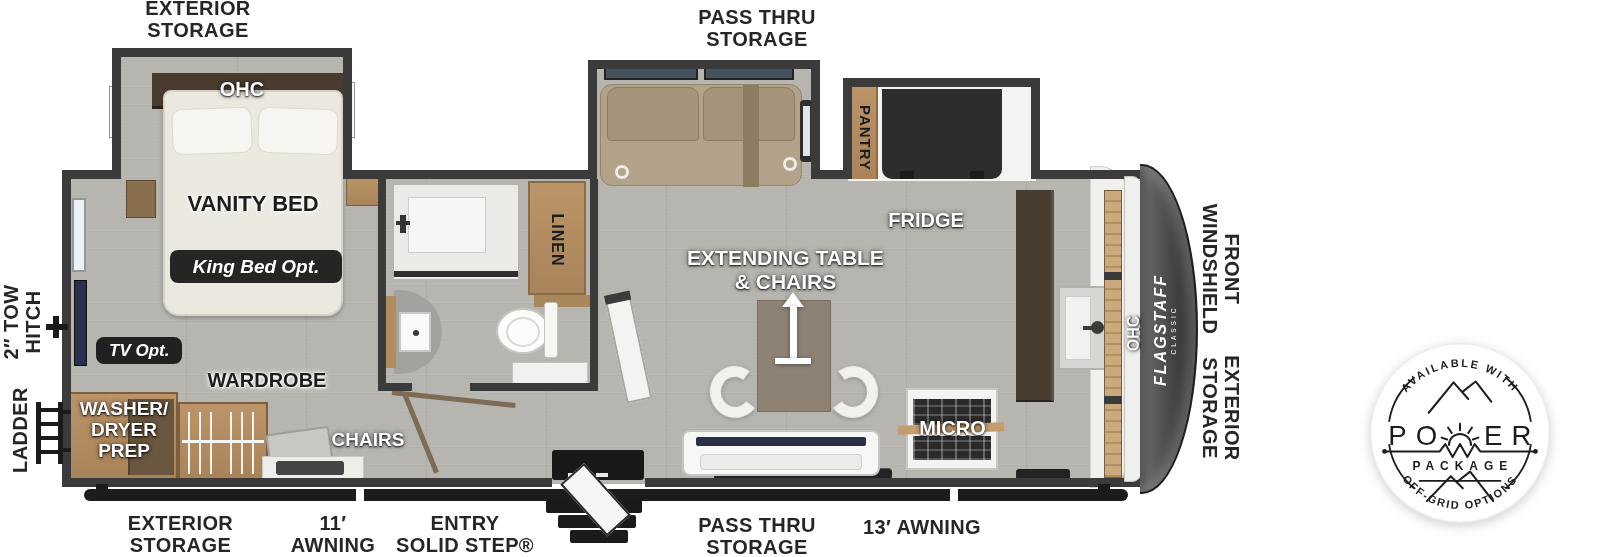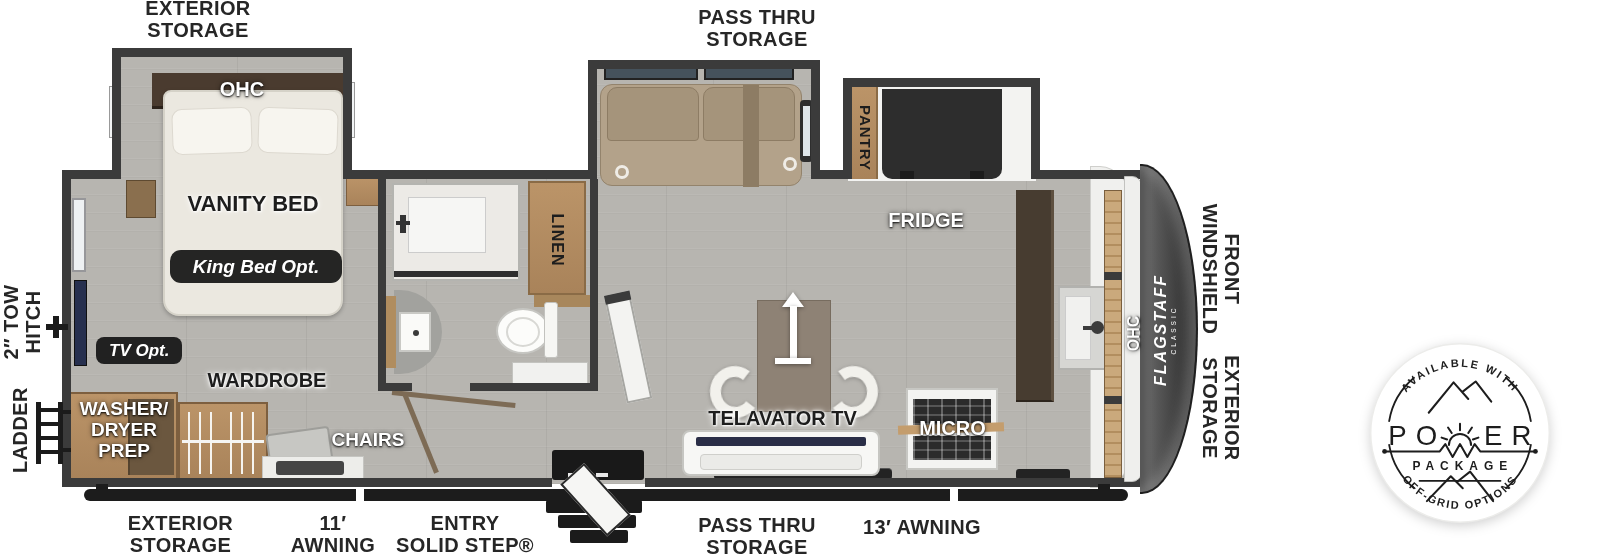--- a/index.html
+++ b/index.html
@@ -184,35 +184,38 @@
   <div class="el slats" style="left:1104px;top:190px;width:18px;height:288px;border:1px solid #7a5f3e;"></div>
   <div class="wall" style="left:1104px;top:272px;width:18px;height:8px;"></div>
   <div class="wall" style="left:1104px;top:396px;width:18px;height:8px;"></div>
   <div class="el" style="left:1124px;top:176px;width:18px;height:306px;background:#efefed;border:1px solid #c2c2bf;border-radius:0 10px 10px 0;"></div>
   <div class="el" style="left:1140px;top:164px;width:58px;height:330px;background:linear-gradient(90deg,#7a7a7a 0%,#585858 30%,#3c3c3c 70%,#2f2f2f 100%);border:2px solid #1f1f1f;border-left:none;border-radius:0 56px 56px 0 / 0 165px 165px 0;box-shadow:inset -8px 0 12px rgba(255,255,255,.22), inset 5px 0 8px rgba(0,0,0,.35);"></div>
 
   <div class="lbl-white" style="left:192px;top:79px;width:100px;font-size:20px;">OHC</div>
   <div class="lbl-dark" style="left:168px;top:193px;width:170px;">
     <span class="line" style="font-size:22px;">VANITY BED</span>
   </div>
-  <div class="badge-dark" style="left:170px;top:250px;width:168px;padding:5px 2px;font-size:19px;line-height:23px;border-radius:11px;">
+  <div class="badge-dark" style="left:170px;top:250px;width:168px;padding:5px 2px;font-size:19px;line-height:23px;">
     <span class="line">King Bed Opt.</span>
   </div>
   <div class="badge-dark" style="left:96px;top:337px;padding:3px 13px;font-size:17px;line-height:21px;">TV Opt.</div>
   <div class="lbl-dark" style="left:196px;top:369px;width:142px;">WARDROBE</div>
   <div class="lbl-white" style="left:70px;top:398px;width:108px;">
     <span class="line">WASHER/</span>
     <span class="line">DRYER</span>
     <span class="line">PREP</span>
   </div>
   <div class="lbl-white" style="left:320px;top:429px;width:96px;">CHAIRS</div>
   <div class="lbl-dark rot90" style="left:517px;top:229px;width:80px;font-size:16px;text-shadow:none;letter-spacing:1px;">LINEN</div>
   <div class="lbl-dark rot90" style="left:820px;top:127px;width:90px;font-size:15px;text-shadow:none;letter-spacing:1px;">PANTRY</div>
   <div class="lbl-white" style="left:870px;top:210px;width:112px;font-size:20px;">FRIDGE</div>
-  <div class="lbl-dark" style="left:690px;top:407px;width:185px;">TELAVATOR TV</div>
+  <div class="lbl-white" style="left:663px;top:246px;width:245px;font-size:21px;line-height:24px;">
+    <span class="line">EXTENDING TABLE</span>
+    <span class="line">&amp; CHAIRS</span>
+  </div>
   <div class="lbl-white" style="left:905px;top:418px;width:95px;font-size:20px;">MICRO</div>
   <div class="lbl-white rotm90" style="left:1098px;top:323px;width:70px;font-size:16px;">OHC</div>
   <div class="el rotm90" style="left:1081px;top:316px;width:170px;height:28px;text-align:center;color:#fff;">
     <span class="line" style="font-weight:700;font-style:italic;font-size:16px;letter-spacing:2px;">FLAGSTAFF</span>
     <span class="line" style="font-size:6.5px;letter-spacing:3px;">CLASSIC</span>
   </div>
 
   <div class="lbl-out" style="left:108px;top:-3px;width:180px;">
     <span class="line">EXTERIOR</span>
     <span class="line">STORAGE</span>

